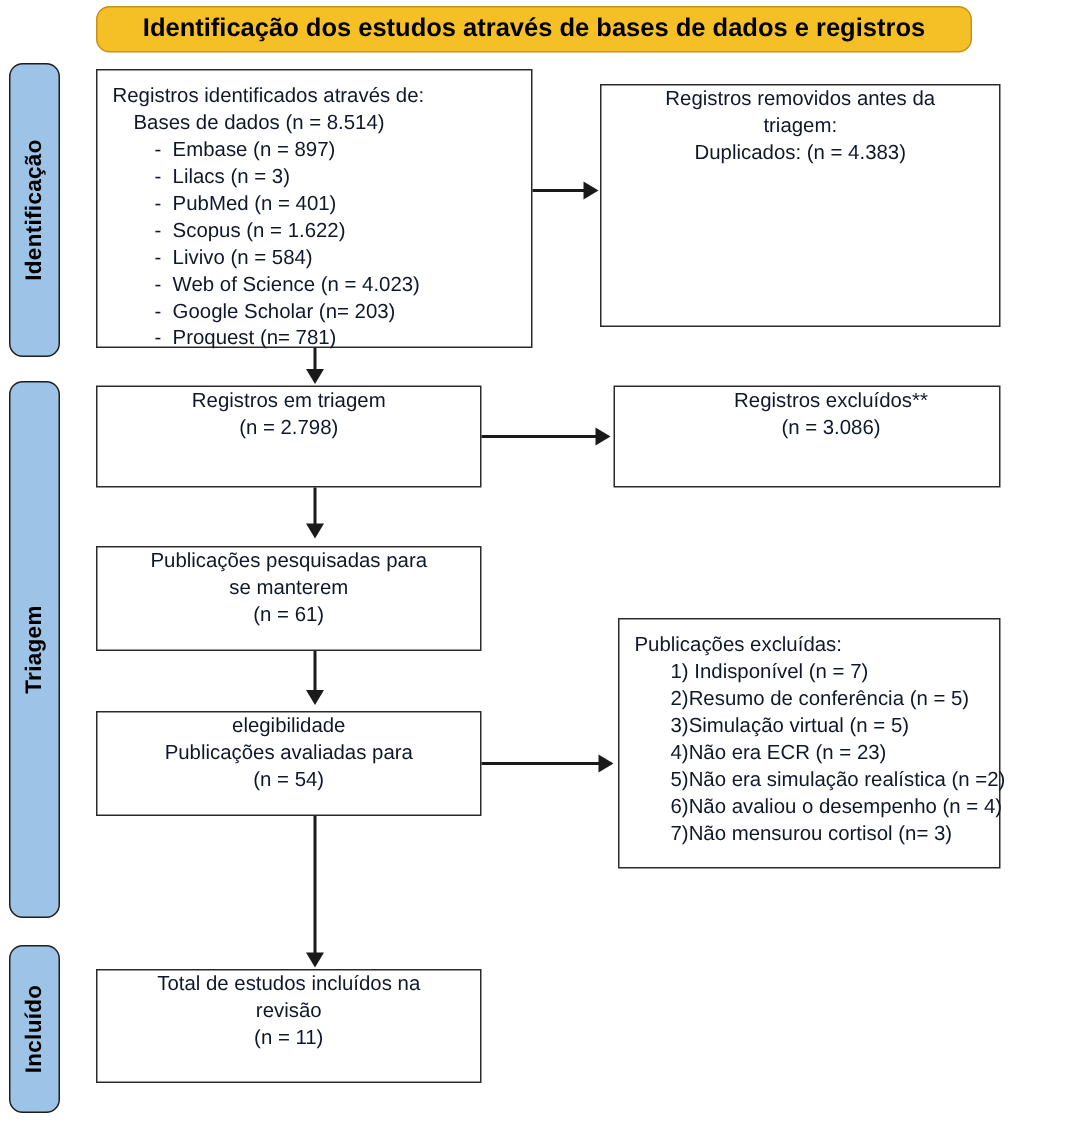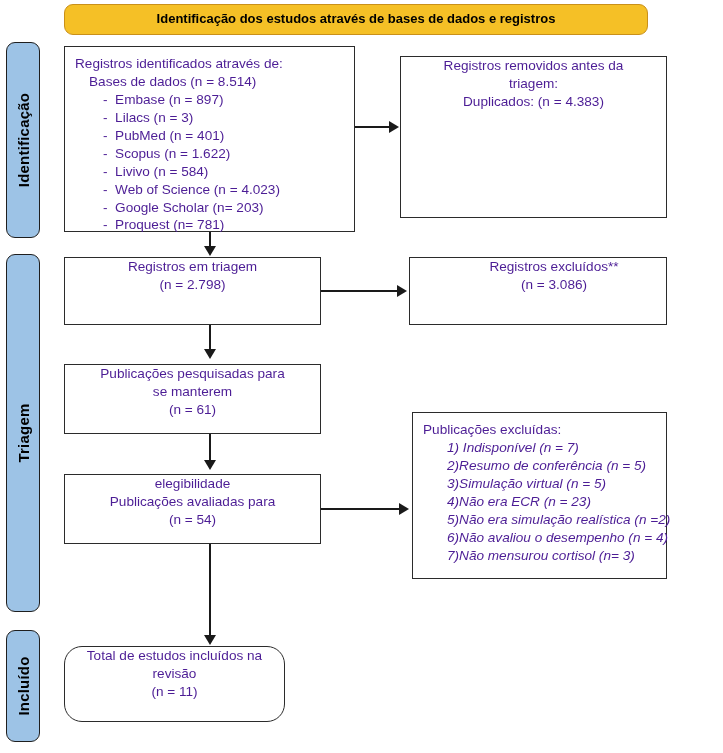--- a/index.html
+++ b/index.html
@@ -45,21 +45,21 @@
     position: absolute;
     background: #f5c026;
     border: 1.6px solid #c9901a;
     border-radius: 9px;
     box-sizing: border-box;
     display: flex;
     align-items: center;
     justify-content: center;
   }
   .title-banner .banner-text {
-    font-size: 13px;
+    font-size: 17px;
     font-weight: bold;
     color: #000000;
     text-align: center;
     line-height: 1.1;
   }
 
   
   .pbox {
     position: absolute;
     background: #ffffff;
@@ -73,33 +73,33 @@
     align-items: flex-start;
     justify-content: flex-start;
   }
   .pbox-inner {
     width: 100%;
     padding: 0 8px;
     box-sizing: border-box;
     font-size: 13.6px;
     line-height: 1.32;
     text-align: center;
-    color: #4c1d95;
+    color: #0f172a;
   }
   .pbox.left-align .pbox-inner {
     text-align: left;
     padding: 8px 6px 0 10px;
   }
   .pbox-inner .ln {
     display: block;
     white-space: pre;
   }
   .indent1 { padding-left: 14px; }
   .indent2 { padding-left: 28px; }
-  .indent-num { padding-left: 24px; font-style: italic; }
+  .indent-num { padding-left: 24px; }
 
   
   .conn {
     position: absolute;
     background: #1a1a1a;
   }
   .conn.v { width: 2px; }
   .conn.h { height: 2px; }
   .arrowhead {
     position: absolute;
@@ -218,21 +218,21 @@
       <span class="ln indent-num">7)Não mensurou cortisol (n= 3)</span>
     </div>
   </div>
 
   <div class="conn h" style="left:321px; top:508px; width:80px;"></div>
   <div class="arrowhead right" style="left:399px; top:503px;"></div>
 
   <div class="conn v" style="left:209px; top:544px; width:2px; height:95px;"></div>
   <div class="arrowhead down" style="left:204px; top:635px;"></div>
 
-  <div class="pbox" style="left:64px; top:646px; width:221px; height:76px;border-radius:18px;">
+  <div class="pbox" style="left:64px; top:646px; width:257px; height:76px;">
     <div class="pbox-inner">
       <span class="ln">Total de estudos incluídos na</span>
       <span class="ln">revisão</span>
       <span class="ln">(n = 11)</span>
     </div>
   </div>
 
 </div>
 
 </body></html>

